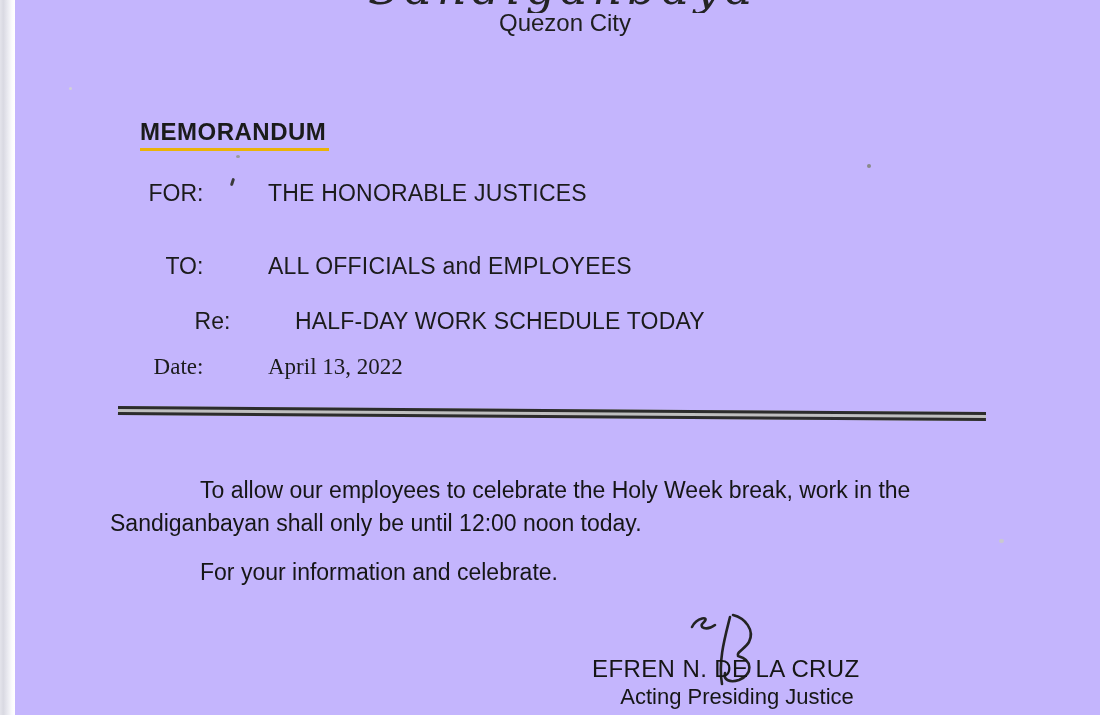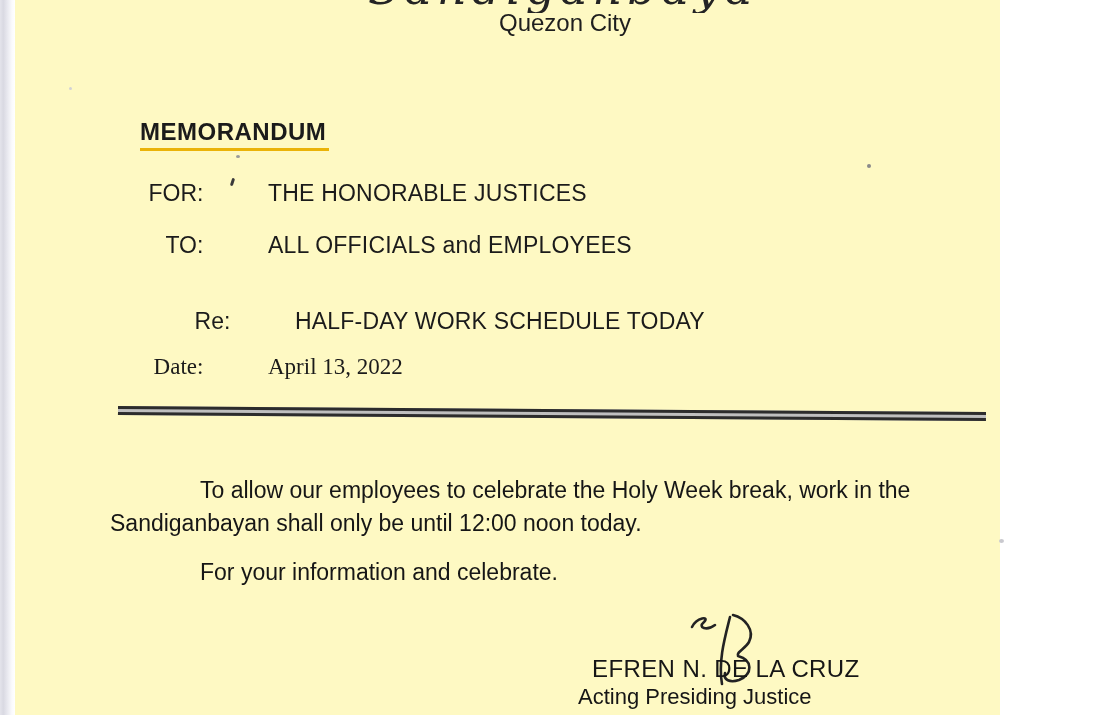--- a/index.html
+++ b/index.html
@@ -3,21 +3,21 @@
 <meta charset="utf-8">
 <style>
   html, body { margin: 0; padding: 0; }
   body {
     width: 1100px; height: 715px;
     background: #ffffff;
     font-family: "Liberation Sans", sans-serif;
     color: #1b1b1b;
     overflow: hidden;
   }
-  .page { position: relative; width: 1000px; height: 715px; background: #fef9c3; }
+  .page { position: relative; width: 1100px; height: 715px; background: #c4b5fd; }
 
   
   .scan-edge {
     position: absolute; left: 0; top: 0; width: 15px; height: 715px;
     background: linear-gradient(to right, #e4e4eb 0%, #d9d9e2 22%, #ececf2 55%, #fbfbfd 80%, #ffffff 100%);
   }
 
   
   .masthead-clip {
     position: absolute; left: 368px; top: 0; width: 390px; height: 13px;
@@ -38,21 +38,21 @@
     position: absolute; left: 140px; top: 118px;
     font-size: 24px; font-weight: bold; letter-spacing: 0.5px;
     border-bottom: 3px solid #eab308; padding: 0 3px 2px 0;
   }
 
   .memo-row { position: absolute; left: 140px; font-size: 23px; white-space: nowrap; text-align: right; }
   .memo-row .lbl { display: inline-block; width: 57px; }
   .memo-row .col { display: inline-block; }
   .memo-row .val { position: absolute; left: 128px; top: 0; white-space: nowrap; }
   .row-for  { top: 180px; }
-  .row-to   { top: 232px; }
+  .row-to   { top: 253px; }
   .row-re   { top: 308px; margin-left: 27px; }
   .row-date { top: 354px; font-family: Liberation Serif, serif; }
   .bold { font-weight: normal; letter-spacing: 0.2px; }
 
   .stray-tick {
     position: absolute; left: 231px; top: 178px;
     width: 3px; height: 8px; background: #3a3a3a;
     transform: rotate(18deg); border-radius: 2px;
   }
 
@@ -70,22 +70,22 @@
   .body-par2 {
     position: absolute; left: 200px; top: 536px;
     font-size: 23px; color: #161616; white-space: nowrap;
   }
 
   .sig-name {
     position: absolute; left: 592px; top: 655px; width: 290px;
     font-size: 24px; letter-spacing: 0.4px; color: #161616; white-space: nowrap;
   }
   .sig-title {
-    position: absolute; left: 578px; top: 684px; width: 290px;
-    text-align: left; font-size: 22px; color: #161616; white-space: nowrap;
+    position: absolute; left: 592px; top: 684px; width: 290px;
+    text-align: center; font-size: 22px; color: #161616; white-space: nowrap;
   }
   .sig-scribble { position: absolute; left: 682px; top: 609px; }
 
   .speck { position: absolute; border-radius: 50%; }
   .speck-a { left: 867px; top: 164px; width: 4px; height: 4px; background: #8a8a8a; }
   .speck-b { left: 999px; top: 539px; width: 5px; height: 4px; background: #c9c9cf; }
   .speck-c { left: 69px;  top: 87px;  width: 3px; height: 3px; background: #d2d2d6; }
   .speck-d { left: 236px; top: 155px; width: 4px; height: 3px; background: #9a9a9a; }
 </style>
 </head>

